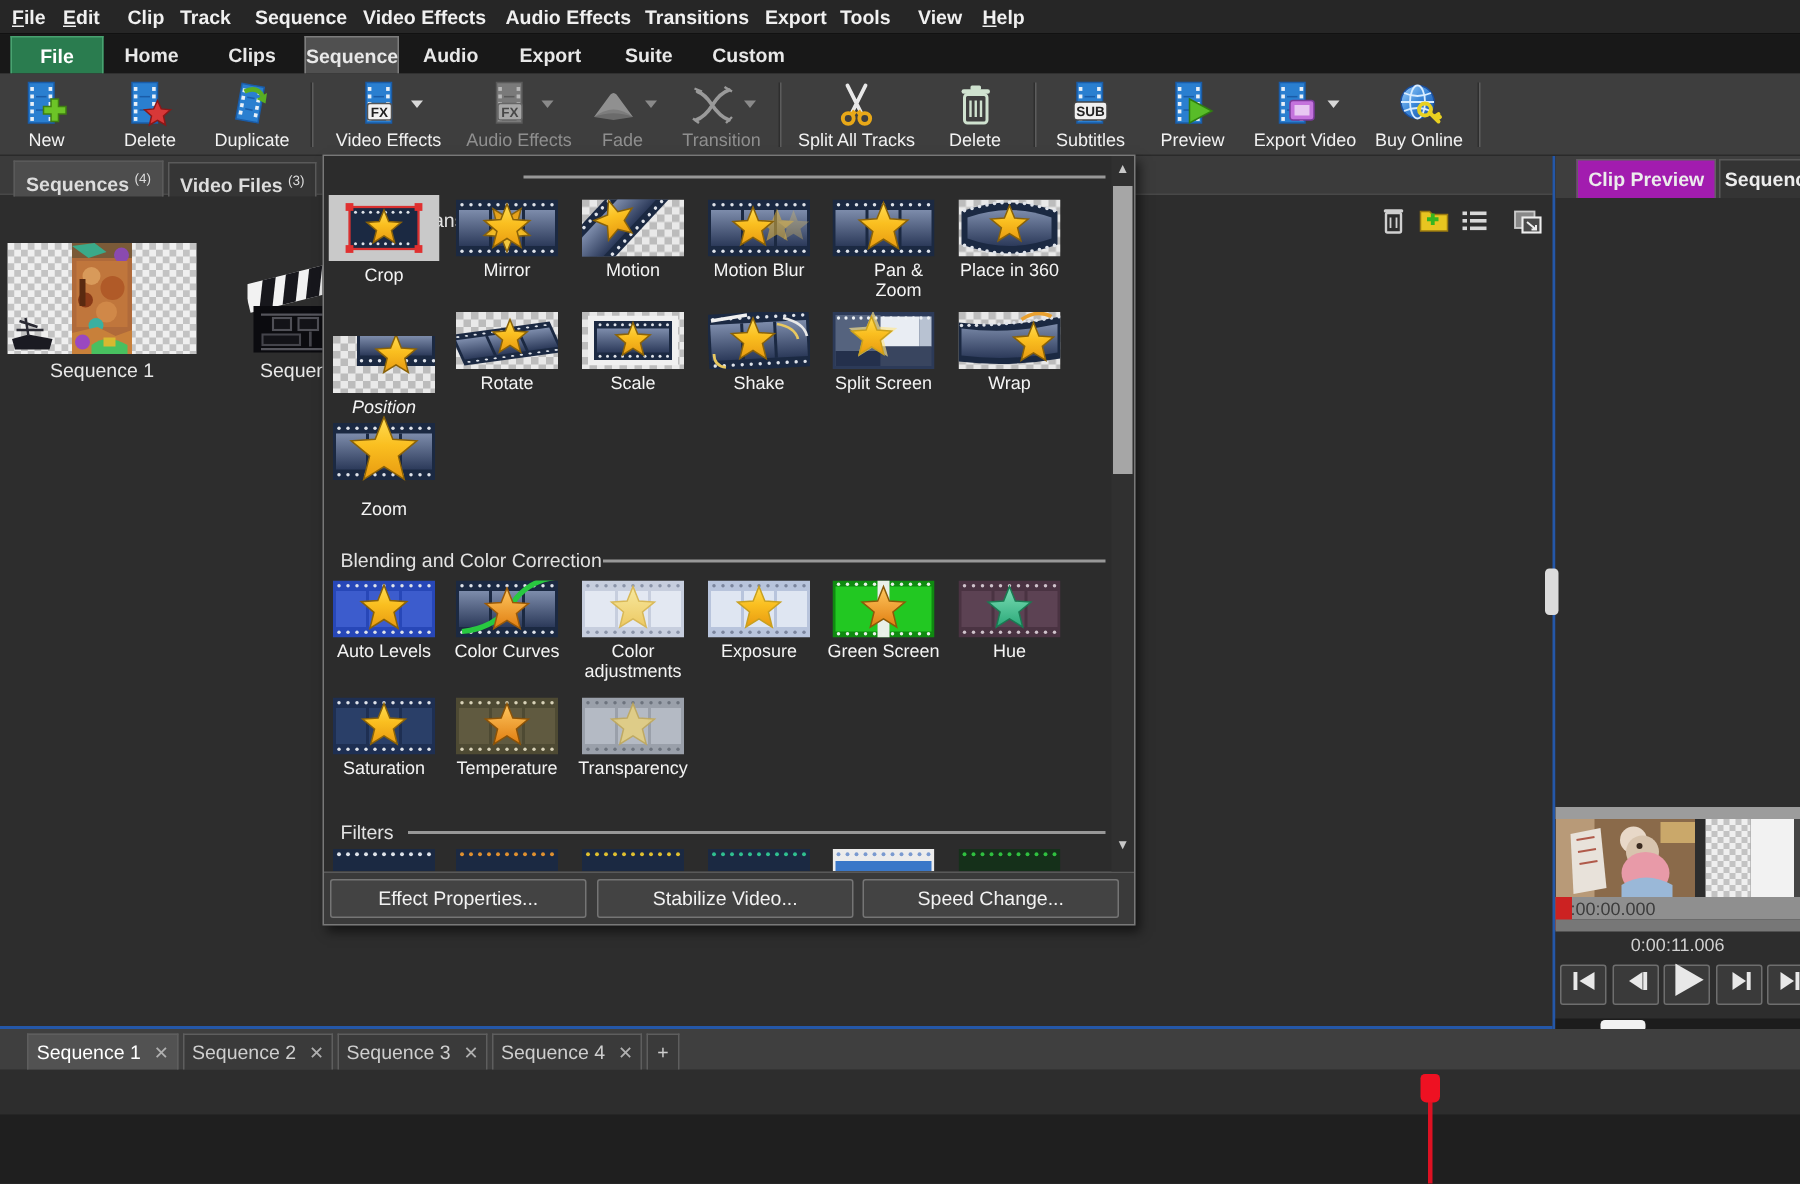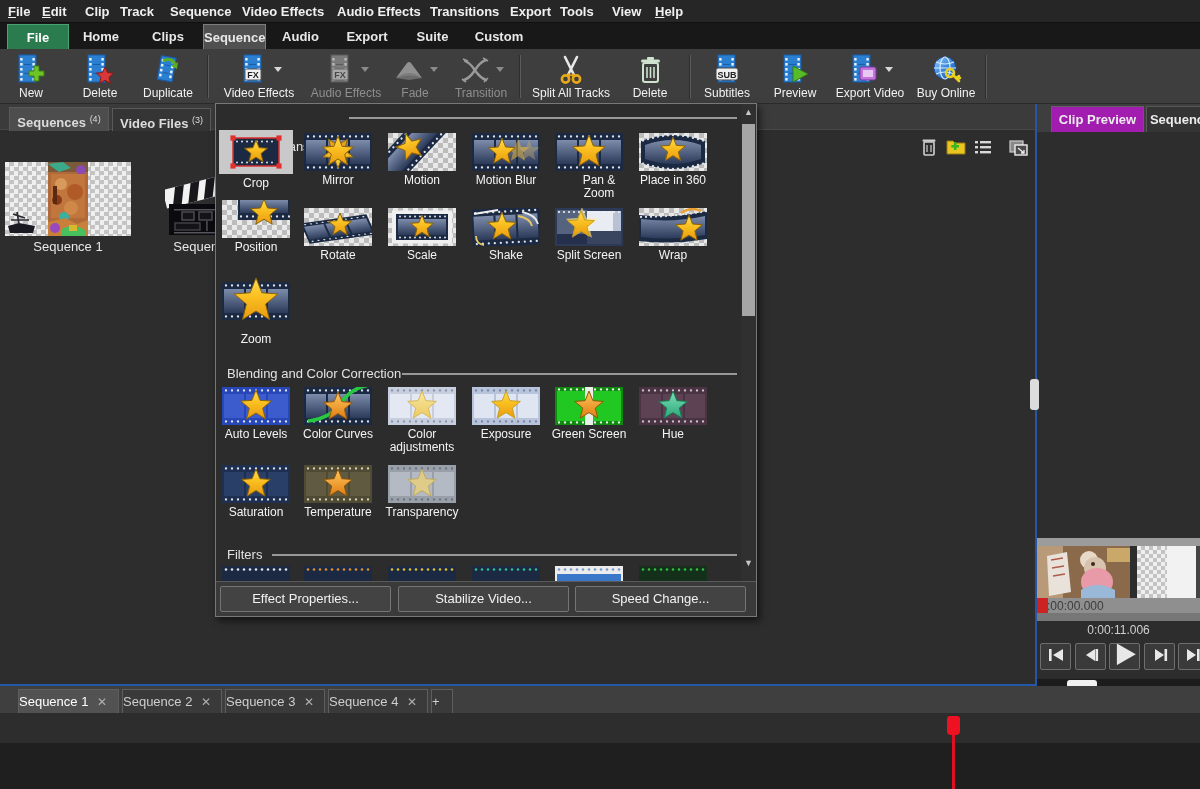--- a/index.html
+++ b/index.html
@@ -42,21 +42,21 @@
   background-size:9px 9px; }
 
 #bluevline { position:absolute; left:1035px; top:104px; width:2px; height:582px; background:#2457a8; }
 #rightpanel { position:absolute; left:1037px; top:104px; width:163px; height:607px; background:#2d2d2d; }
 #prevtabs { position:absolute; left:0; top:0; width:163px; height:28px; background:#3e3e3e; }
 .ptab { position:absolute; top:2px; height:26px; line-height:26px; text-align:center; color:#ececec; font-size:13px; font-weight:bold; overflow:hidden; }
 .pbtnl { position:absolute; top:0; width:31px; height:27px; background:#3a3a3a; border:1px solid #6e6e6e; border-radius:2px; display:flex; align-items:center; justify-content:center; }
 
 #blueline { position:absolute; left:0; top:684px; width:1035px; height:2px; background:#2457a8; }
 #seqtabbar { position:absolute; left:0; top:686px; width:1200px; height:27px; background:#3f3f3f; }
-.stab { position:absolute; top:3px; height:24px; line-height:23px; color:#cecece; font-size:13px; background:#3a3a3a; border:1px solid #5e5e5e; border-bottom:none; text-align:left; }
+.stab { position:absolute; top:3px; height:24px; line-height:23px; color:#cecece; font-size:13px; background:#3a3a3a; border:1px solid #5e5e5e; border-bottom:none; text-align:center; }
 .stab.sel { background:#525252; color:#fff; }
 .stab .x { margin-left:5px; color:#b0b0b0; font-size:12px; }
 
 #timelinebar { position:absolute; left:0; top:713px; width:1200px; height:29px; background:#3d3d3d; border-top:1px solid #c8c8c8; border-bottom:1px solid #b8b8b8; }
 #tlhead { position:absolute; left:0; top:0; width:205px; height:27px; background:#3d3d3d; color:#dcdcdc; font-size:13px; }
 #ruler { position:absolute; left:205px; top:0; width:995px; height:27px; background:#474747; border-left:1px solid #2e2e2e; }
 #trackarea { position:absolute; left:0; top:743px; width:1200px; height:46px; background:#1f1f1f; }
 #playline { position:absolute; left:952px; top:719px; width:3px; height:70px; background:#dd1122; }
 #playhead { position:absolute; left:947px; top:716px; width:13px; height:19px; background:#ee1122; border-radius:3px 3px 4px 4px; }
 
@@ -759,21 +759,21 @@
           <circle cx="39" cy="35.8" r="1.2" fill="#dfe3ea"></circle>
           <circle cx="44" cy="35.3" r="1.2" fill="#dfe3ea"></circle>
           <circle cx="49" cy="34.4" r="1.2" fill="#dfe3ea"></circle>
           <circle cx="54" cy="33.3" r="1.2" fill="#dfe3ea"></circle>
           <circle cx="59" cy="32.0" r="1.2" fill="#dfe3ea"></circle>
           <circle cx="64" cy="30.6" r="1.2" fill="#dfe3ea"></circle>
           <polygon points="34.0,4.0 37.4,12.4 46.4,13.0 39.4,18.8 41.6,27.5 34.0,22.7 26.4,27.5 28.6,18.8 21.6,13.0 30.6,12.4" fill="url(#gs)" stroke="#8a6208" stroke-width="1"></polygon>
         </svg>
         <div class="elbl" style="margin-top:3px;">Place in 360</div>
       </div>
-<div class="effcell" style="left:0px;top:96px;">
+<div class="effcell" style="left:0px;top:120px;font-style:italic;">
         <svg class="thumb" width="68" height="38" viewBox="0 0 68 38" style="overflow:hidden;">
           <rect width="68" height="38" fill="url(#chk)"></rect>
           <rect x="16" y="0" width="52" height="20" fill="#1b2942"></rect>
           <rect x="18" y="0" width="48" height="13" fill="url(#gfr)"></rect>
           <circle cx="19" cy="16.5" r="1.15" fill="#dfe3ea"></circle>
           <circle cx="25" cy="16.5" r="1.15" fill="#dfe3ea"></circle>
           <circle cx="31" cy="16.5" r="1.15" fill="#dfe3ea"></circle>
           <circle cx="37" cy="16.5" r="1.15" fill="#dfe3ea"></circle>
           <circle cx="43" cy="16.5" r="1.15" fill="#dfe3ea"></circle>
           <circle cx="49" cy="16.5" r="1.15" fill="#dfe3ea"></circle>

